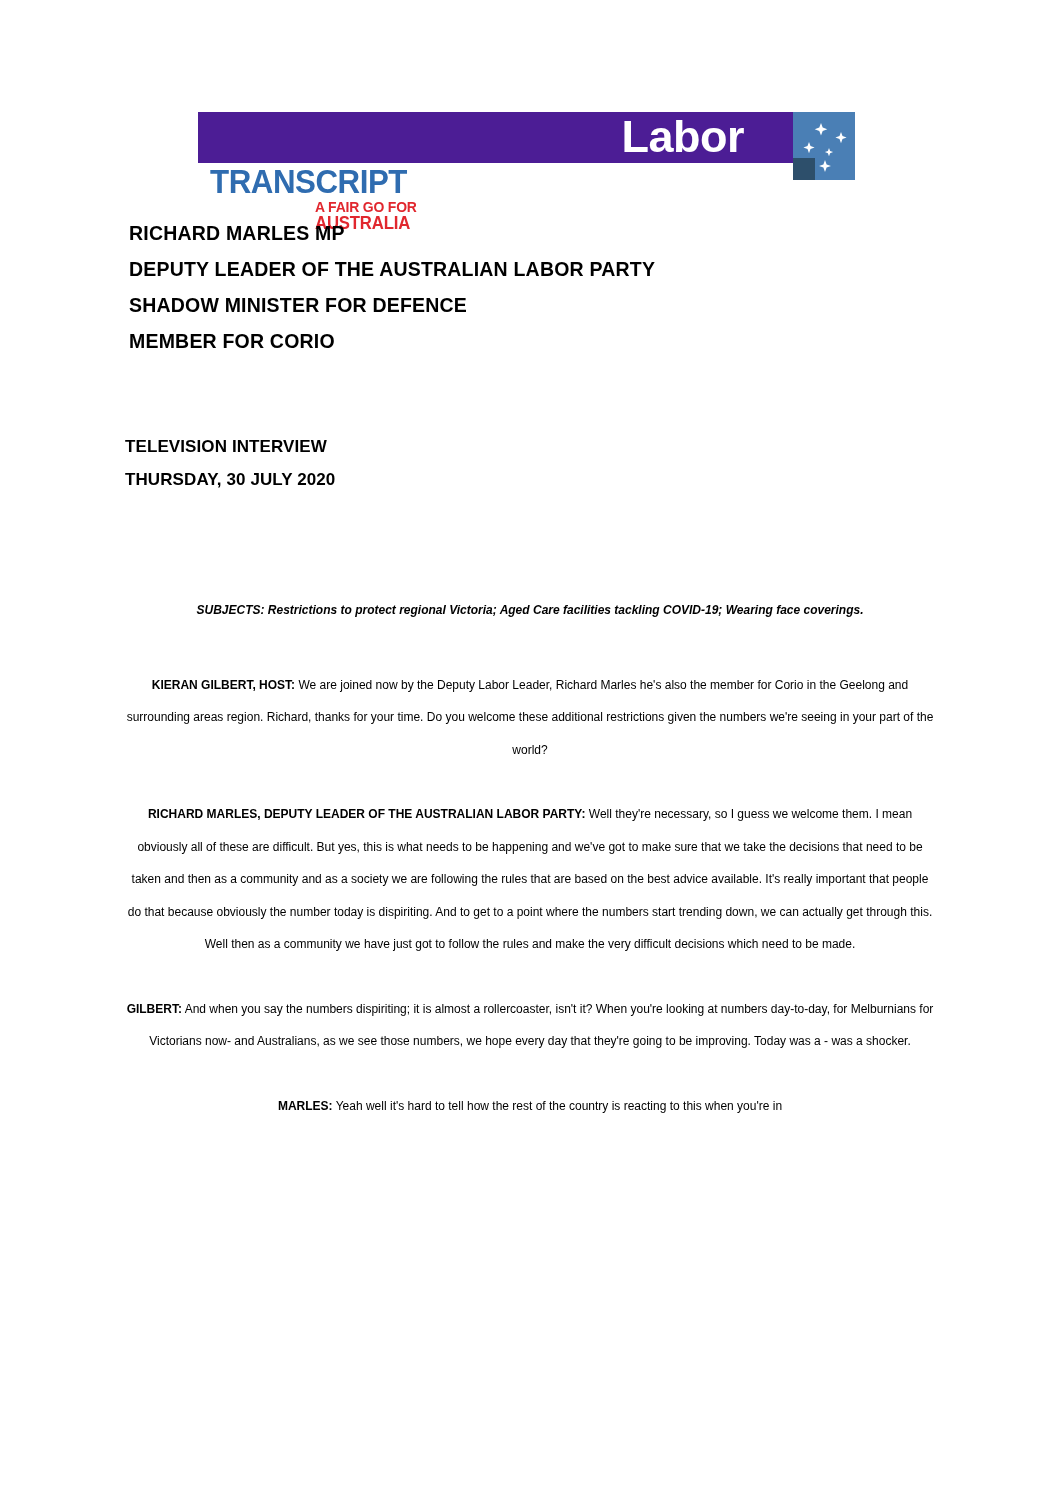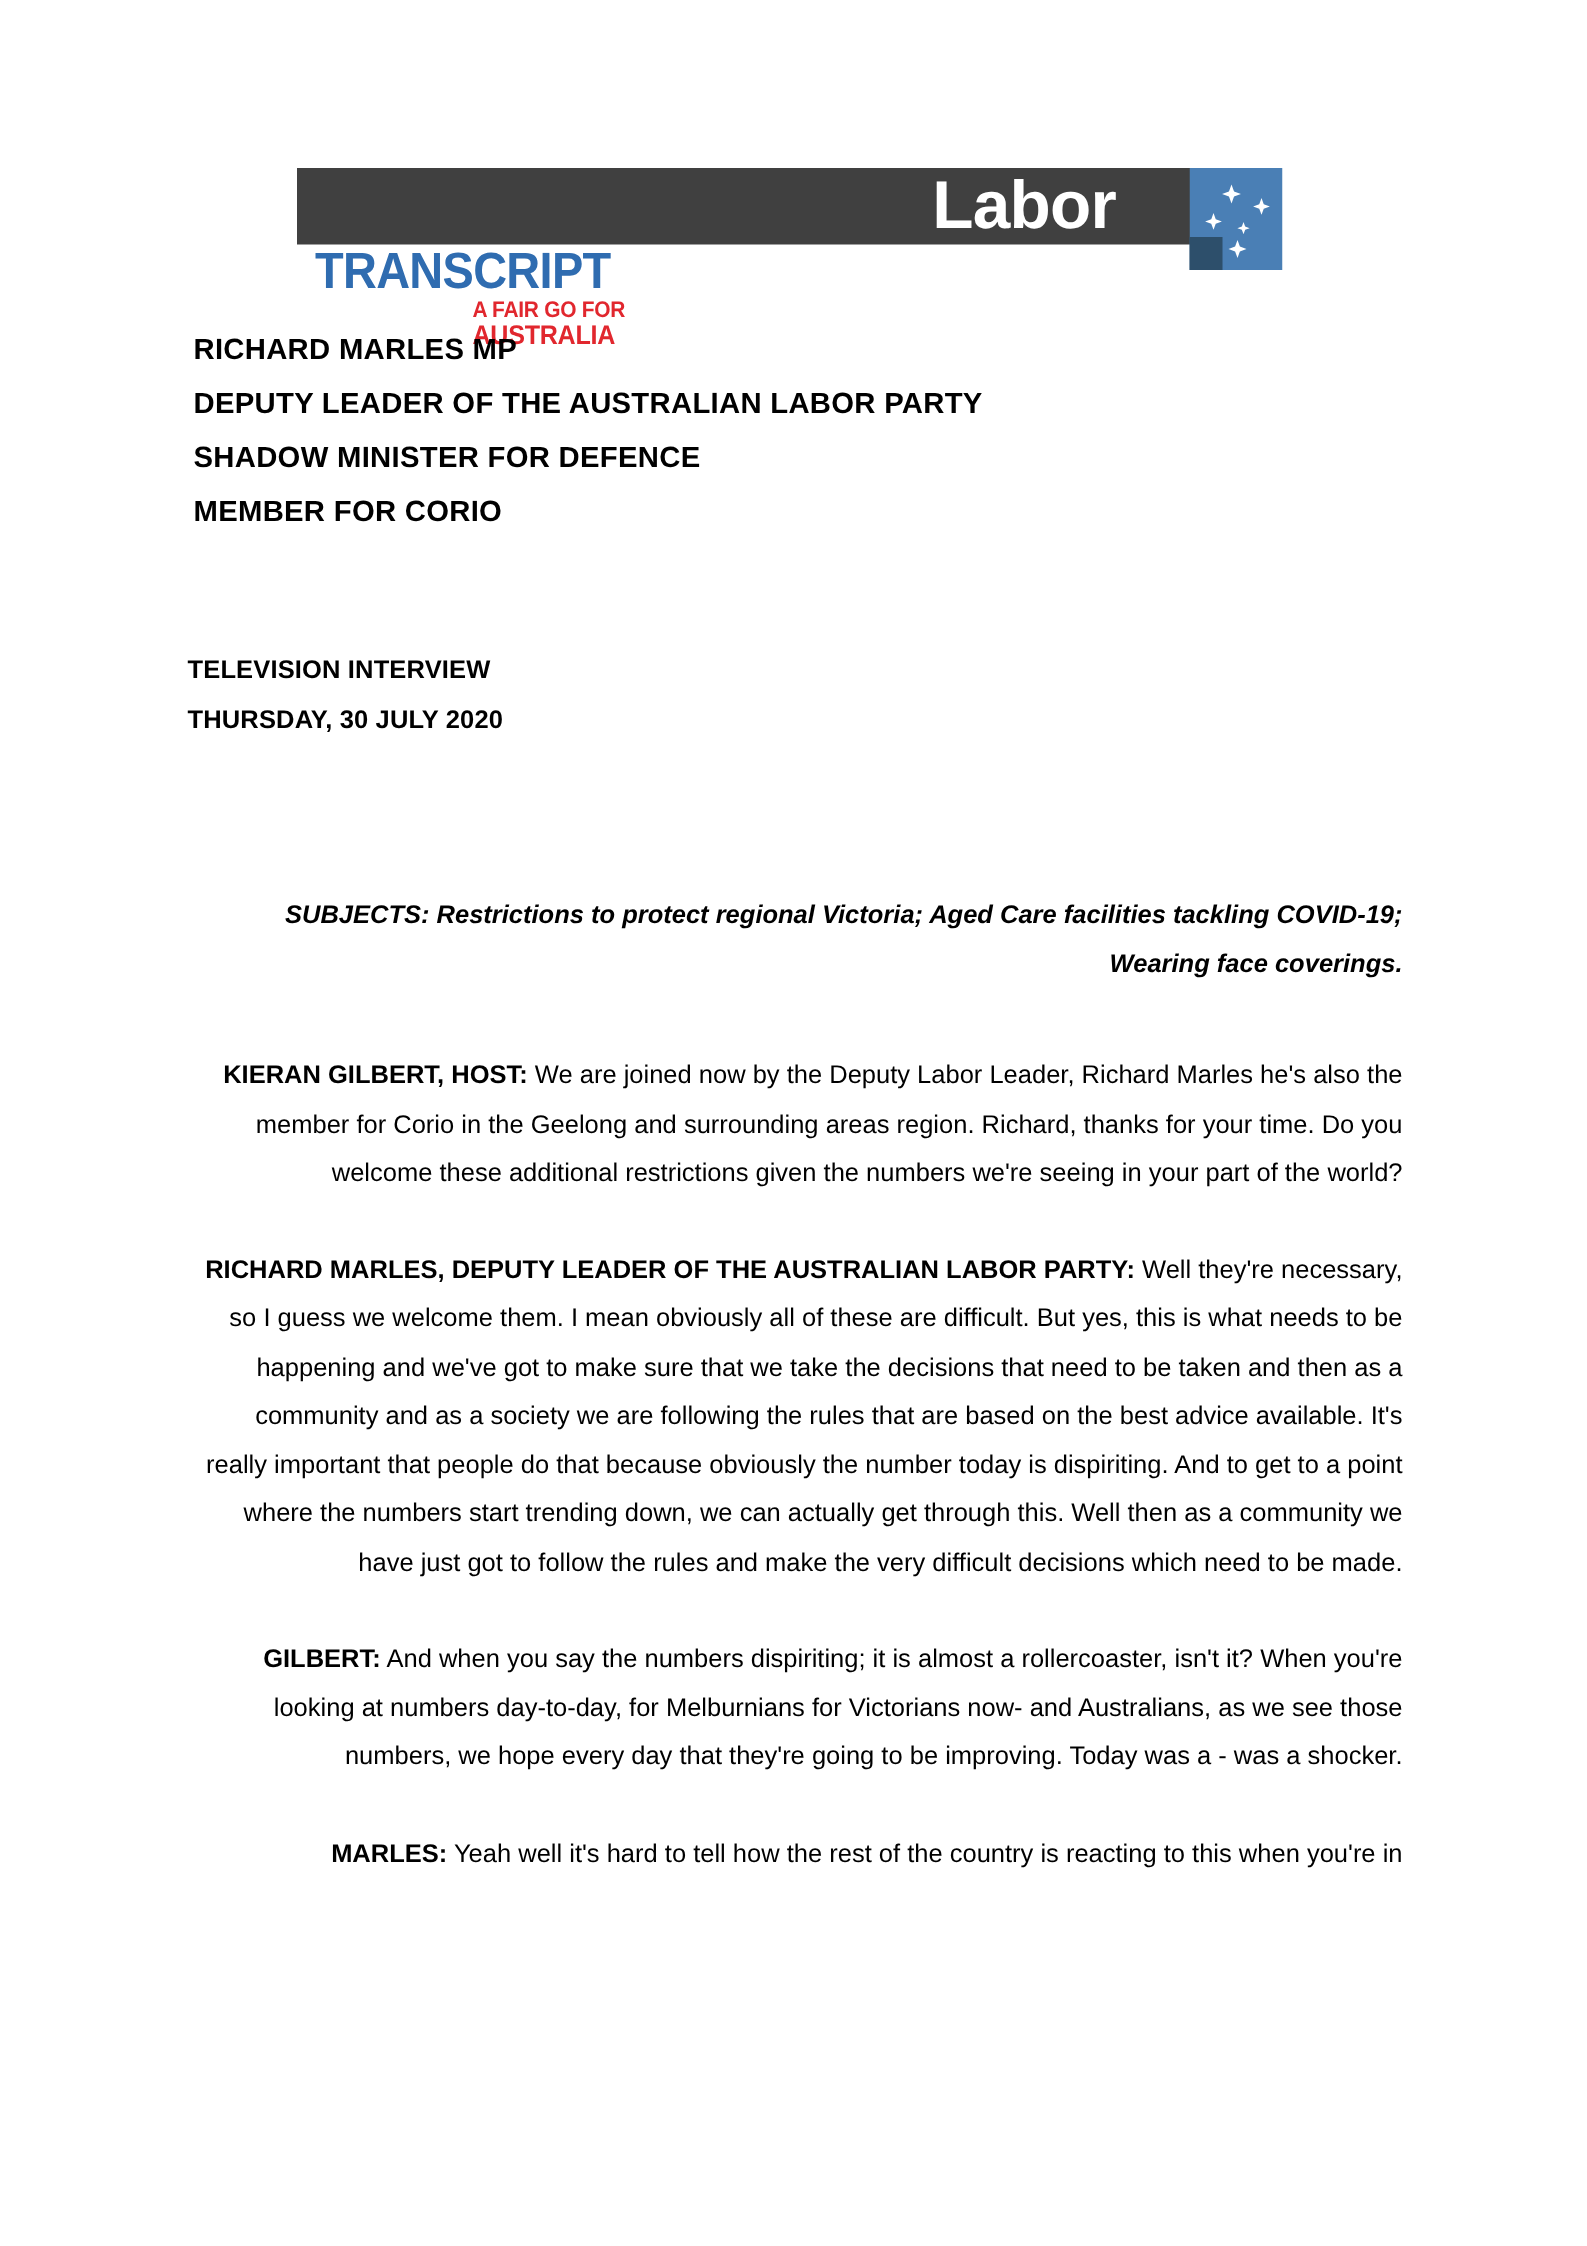--- a/index.html
+++ b/index.html
@@ -30,21 +30,21 @@
     left: 198px;
     top: 112px;
     width: 658px;
     height: 92px;
   }
   .red-banner {
     position: absolute;
     left: 0; top: 0;
     width: 608px;
     height: 51px;
-    background: #404040;
+    background: #4c1d95;
   }
   .labor-word {
     position: absolute;
     right: 62px;
     top: -1px;
     font-family: "Liberation Sans", sans-serif;
     font-weight: bold;
     font-size: 45px;
     line-height: 51px;
     color: #ffffff;
@@ -139,23 +139,23 @@
 
   
   .body-block {
     position: absolute;
     left: 125px;
     top: 594px;
     width: 810px;
   }
   .para {
     font-family: "Liberation Sans", sans-serif;
-    font-size: 17px;
+    font-size: 12px;
     line-height: 32.5px;
-    text-align: right;
+    text-align: center;
     margin: 0;
   }
   .para.subjects {
     font-weight: bold;
     font-style: italic;
   }
   .para .spk {
     font-weight: bold;
   }
   .gap-tall { height: 42px; }

